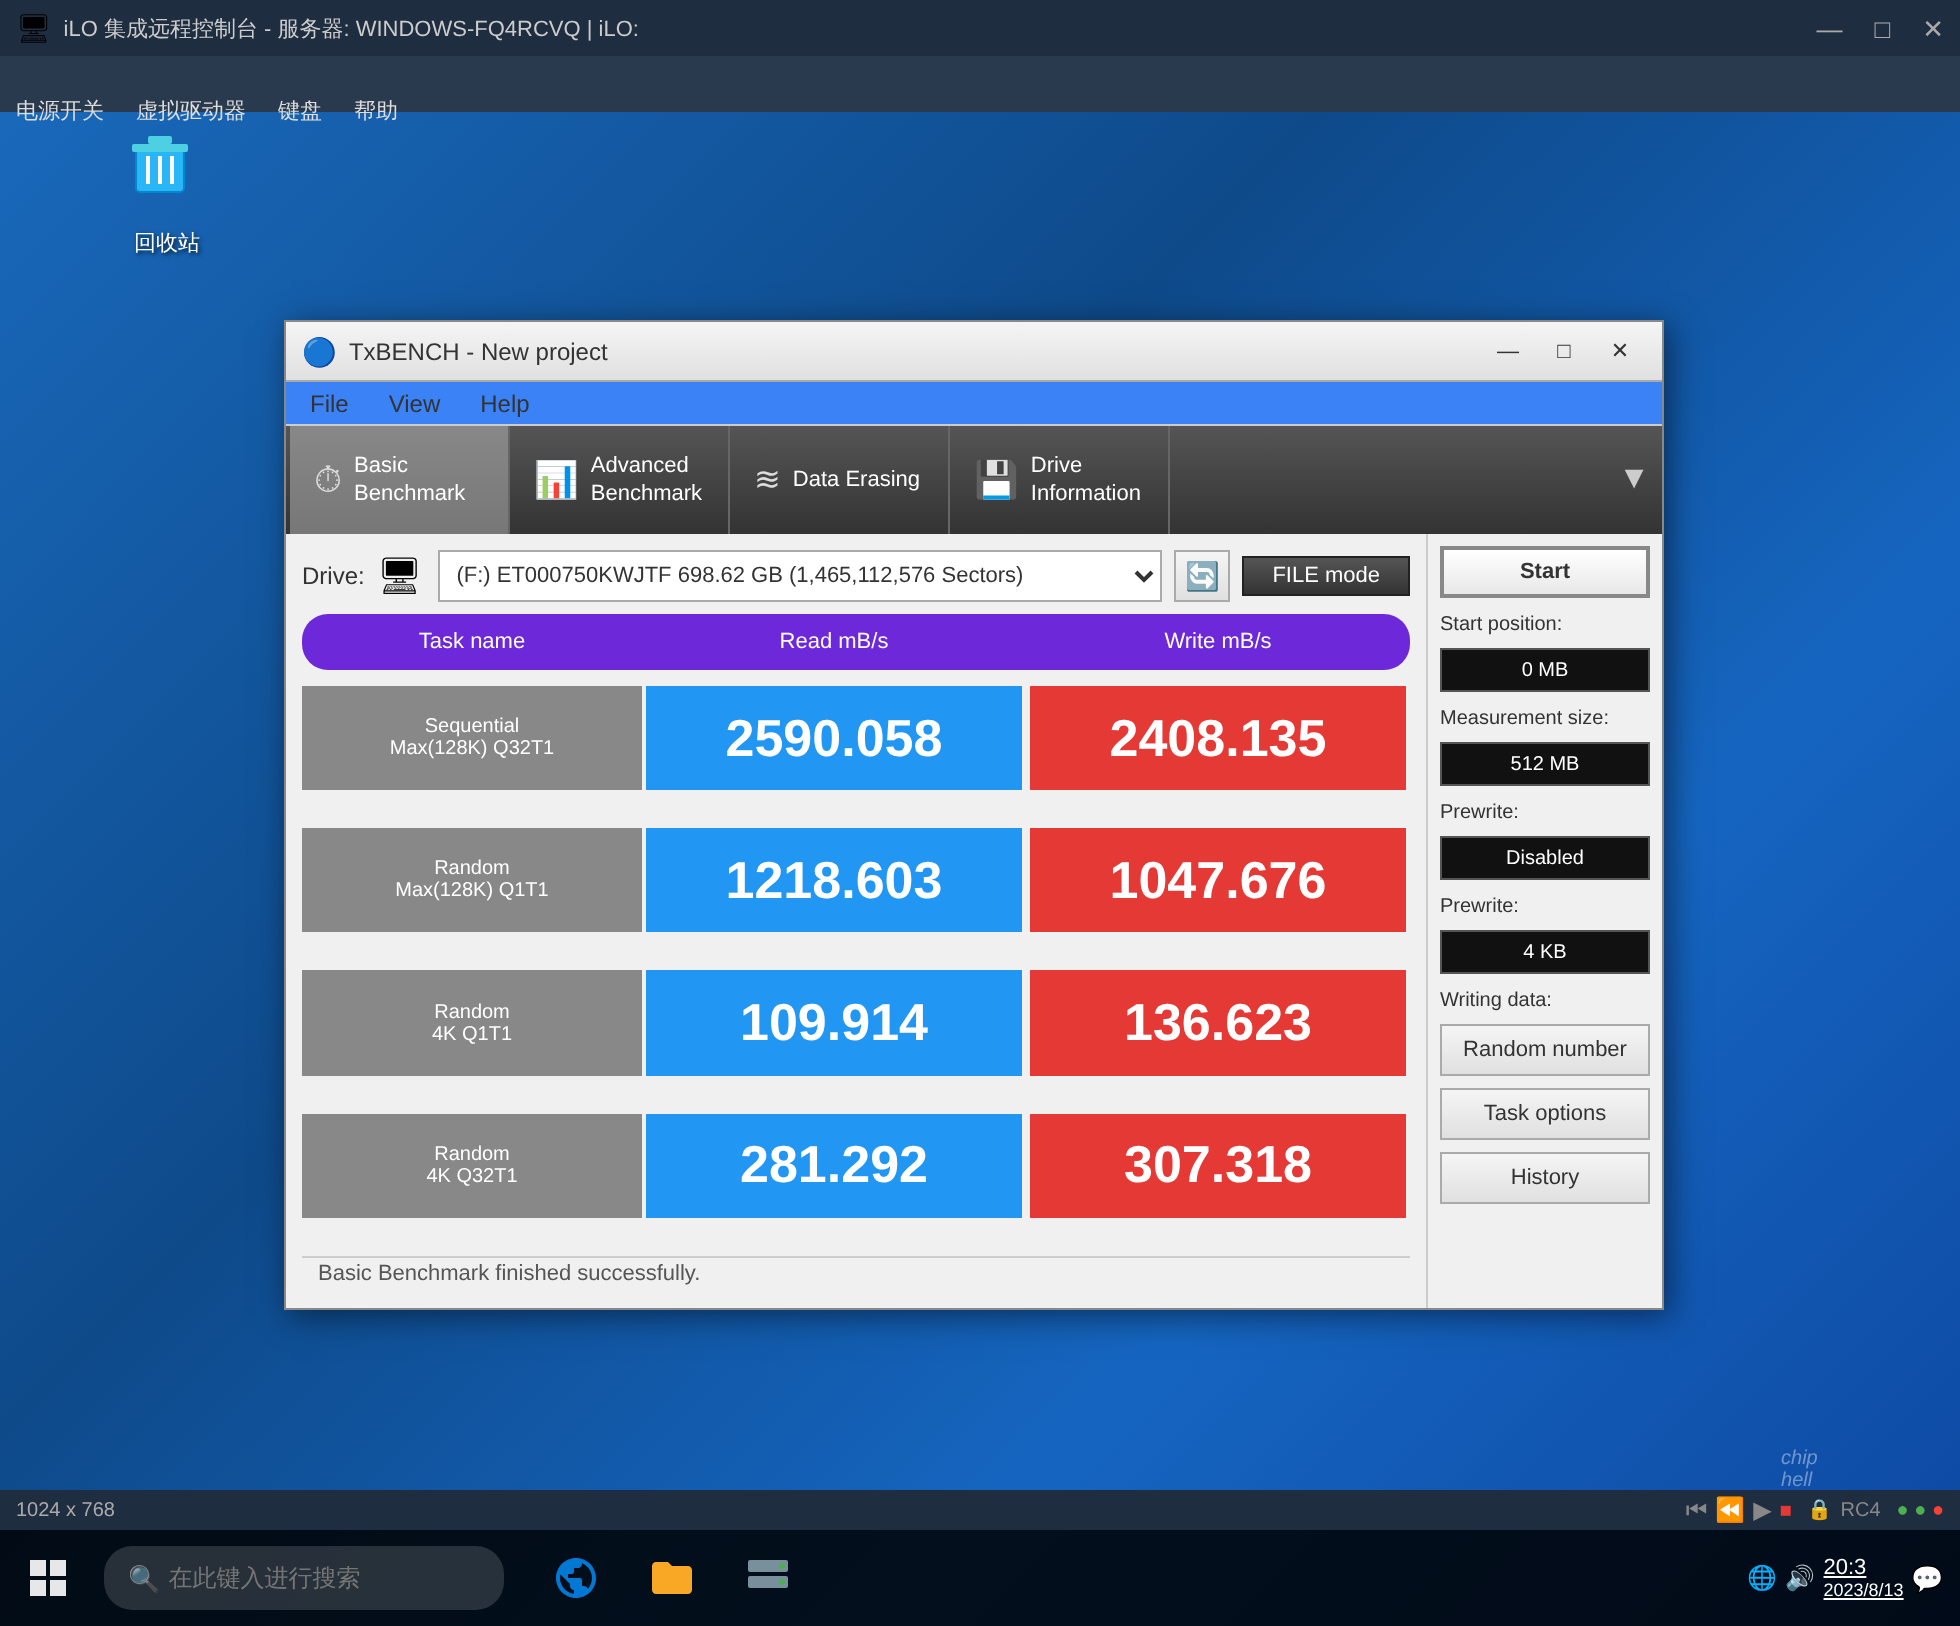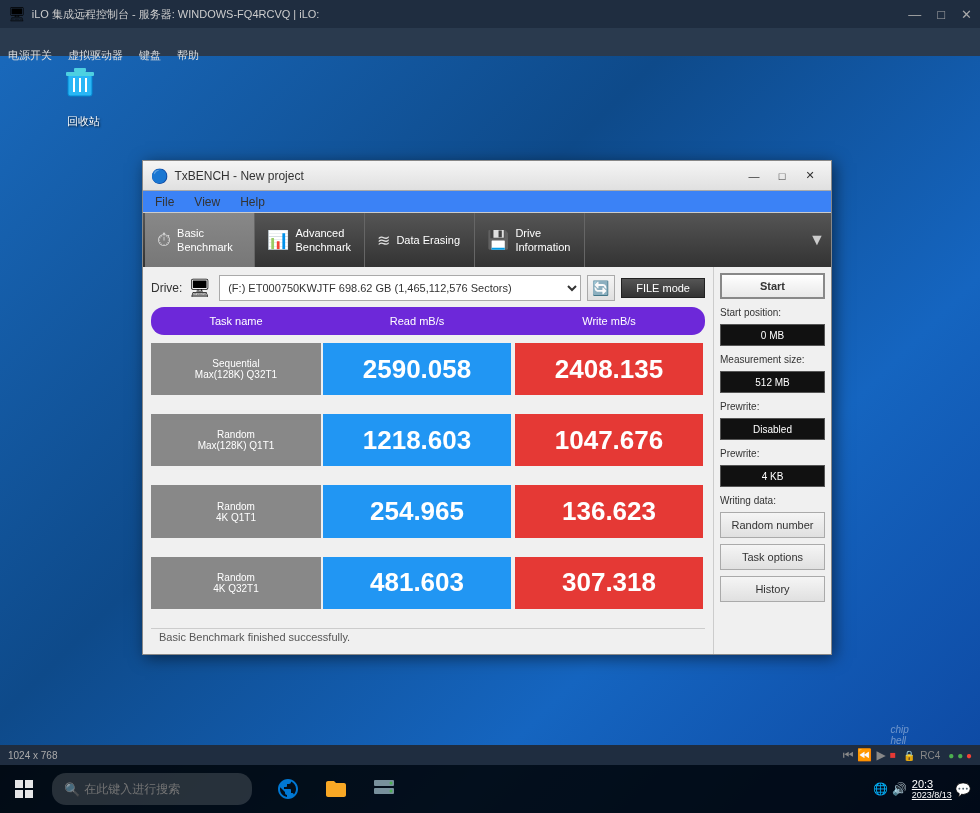--- a/index.html
+++ b/index.html
@@ -507,27 +507,27 @@
       </div>
 
       <div class="bench-row">
         <div class="bench-row-label">Random<br>Max(128K) Q1T1</div>
         <div class="bench-cell-read">1218.603</div>
         <div class="bench-cell-write">1047.676</div>
       </div>
 
       <div class="bench-row">
         <div class="bench-row-label">Random<br>4K Q1T1</div>
-        <div class="bench-cell-read">254.965</div>
+        <div class="bench-cell-read">109.914</div>
         <div class="bench-cell-write">136.623</div>
       </div>
 
       <div class="bench-row">
         <div class="bench-row-label">Random<br>4K Q32T1</div>
-        <div class="bench-cell-read">481.603</div>
+        <div class="bench-cell-read">281.292</div>
         <div class="bench-cell-write">307.318</div>
       </div>
 
       <div class="status-bar">
         <span>Basic Benchmark finished successfully.</span>
       </div>
     </div>
 
     <div class="app-sidebar">
       <button class="sidebar-btn primary">Start</button>

